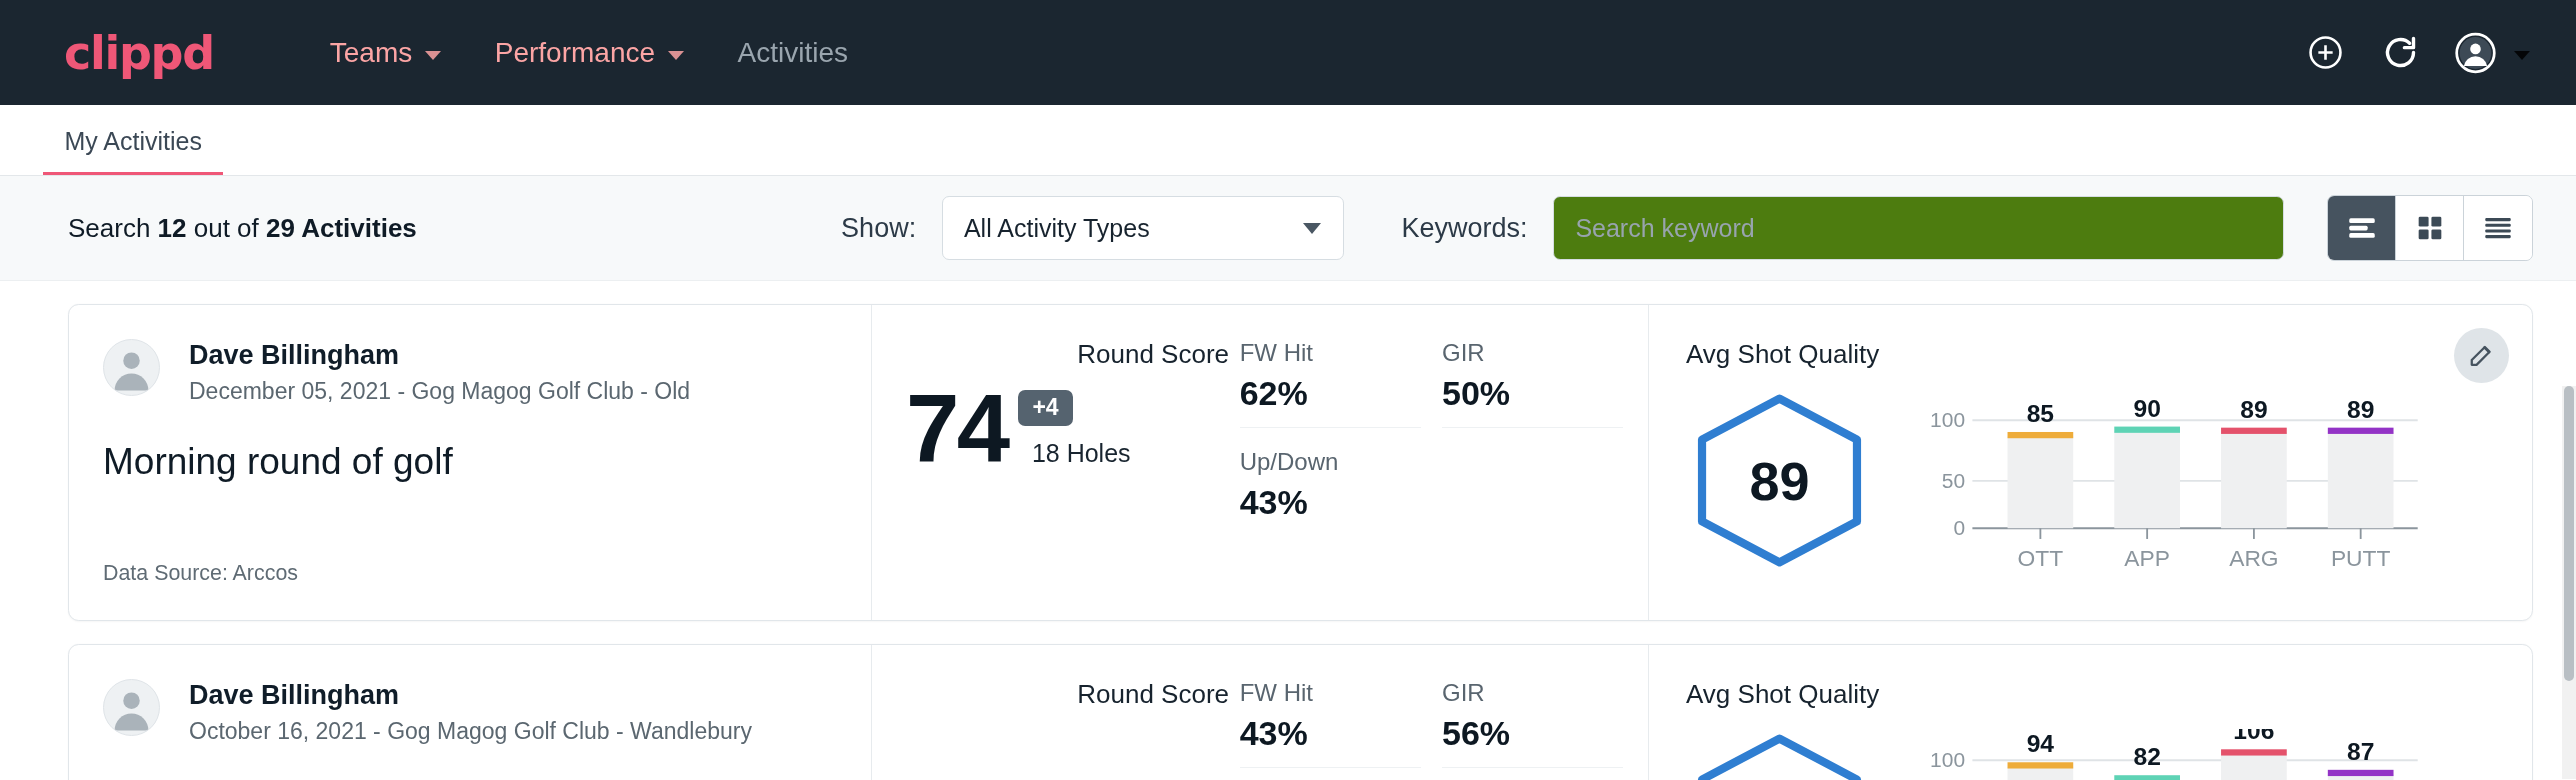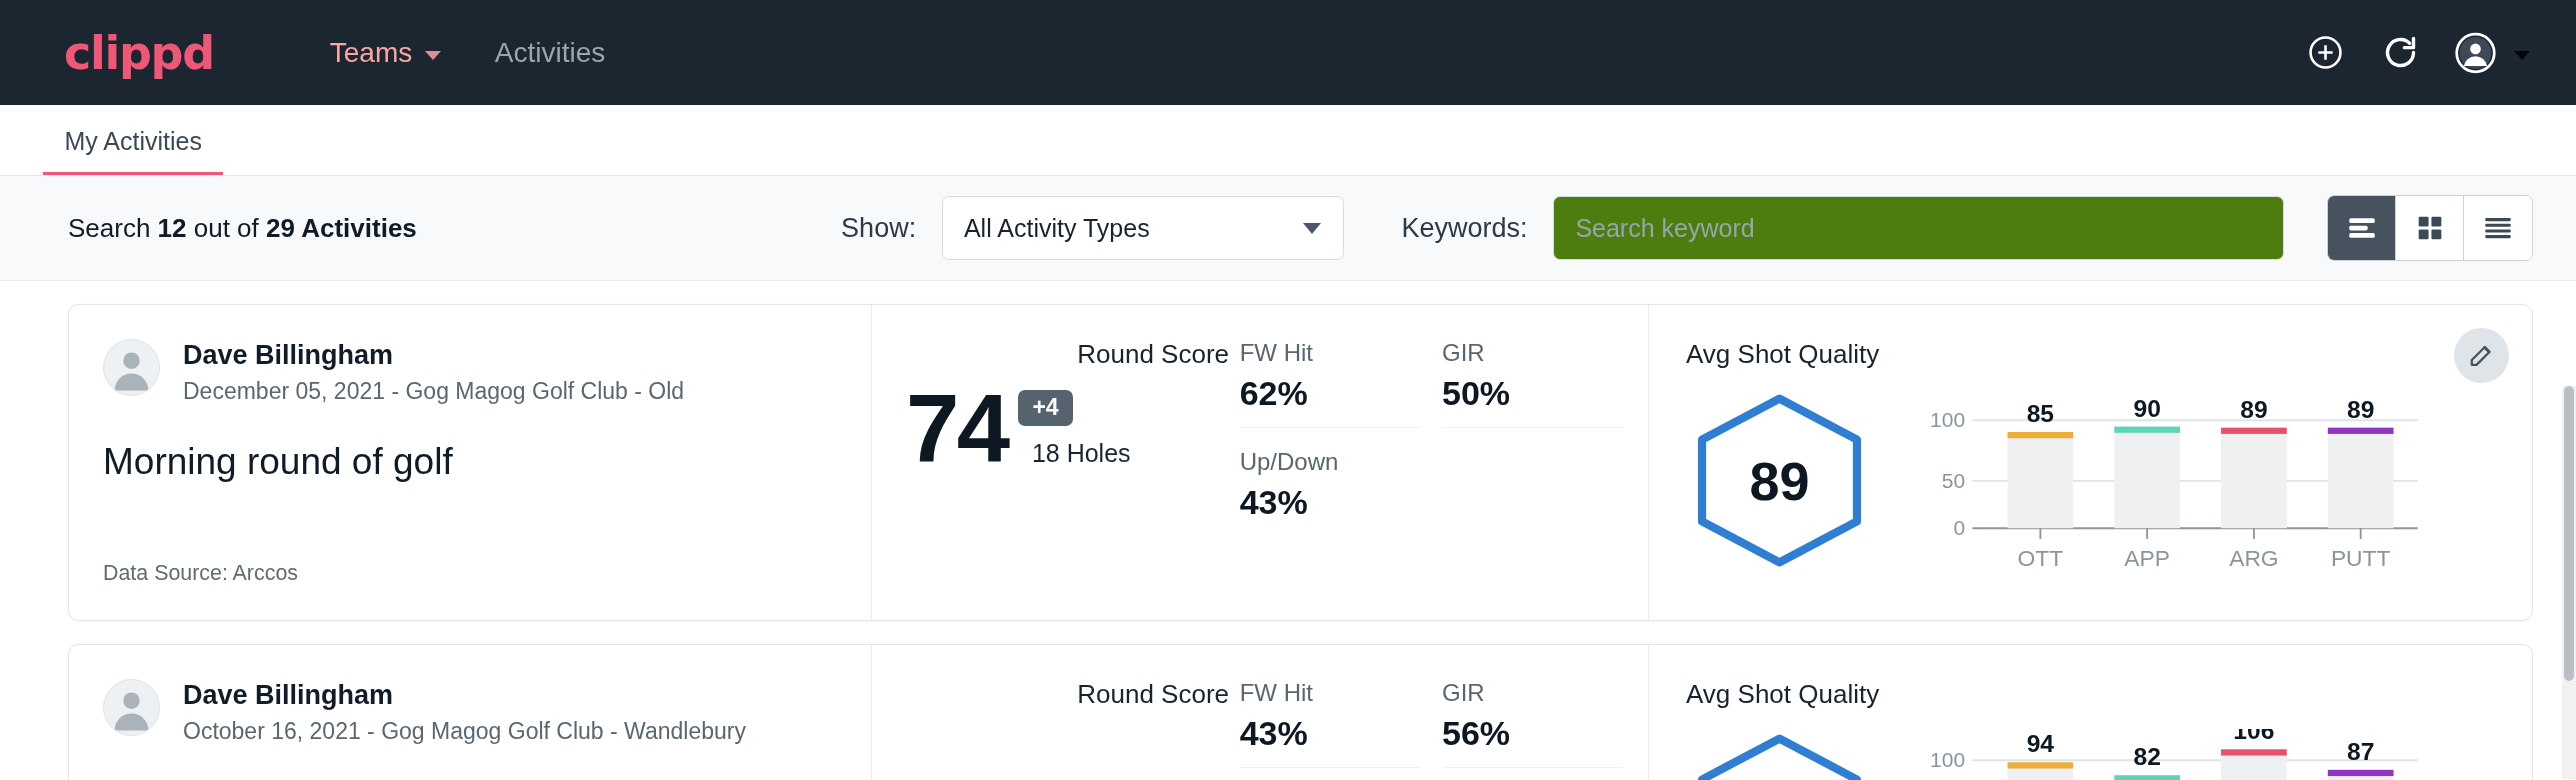--- a/index.html
+++ b/index.html
@@ -167,21 +167,21 @@
     box-shadow: 0 0.9px 1.8px rgba(16,24,32,.04);
   }
   .col { padding: 34px 0; }
 
   .col-info {
     width: 803px;
     padding-left: 34px; padding-right: 28.6px;
     border-right: 0.9px solid #e7ebee;
     display: flex; flex-direction: column;
   }
-  .person { display: flex; align-items: flex-start; gap: 23px; }
+  .person { display: flex; align-items: flex-start; gap: 29px; }
   .pavatar {
     width: 57px; height: 57px; border-radius: 50%;
     background: #eef1f3;
     border: 0.9px solid #dfe4e8;
     display: flex; align-items: flex-end; justify-content: center;
     overflow: hidden;
     flex: none;
   }
   .pname { font-size: 27px; font-weight: 700; color: #101d29; line-height: 1.2; }
   .pmeta { font-size: 23px; color: #5b6770; margin-top: 7.1px; }
@@ -270,20 +270,24 @@
 </style>
 </head>
 <body>
 
 <div class="topnav">
   <div class="logo">clippd</div>
 
   <div class="navitems">
     <div class="navitem">
       <span>Teams</span>
+      <span class="chev-down"></span>
+    </div>
+    <div class="navitem">
+      <span>Performance</span>
       <span class="chev-down"></span>
     </div>
     <div class="navitem dim">
       <span>Activities</span>
     </div>
   </div>
 
   <div class="nav-right">
     <div class="icon-btn">
       <svg width="39" height="39" viewBox="0 0 24 24" fill="none" stroke="#ffffff" stroke-width="1.6">

